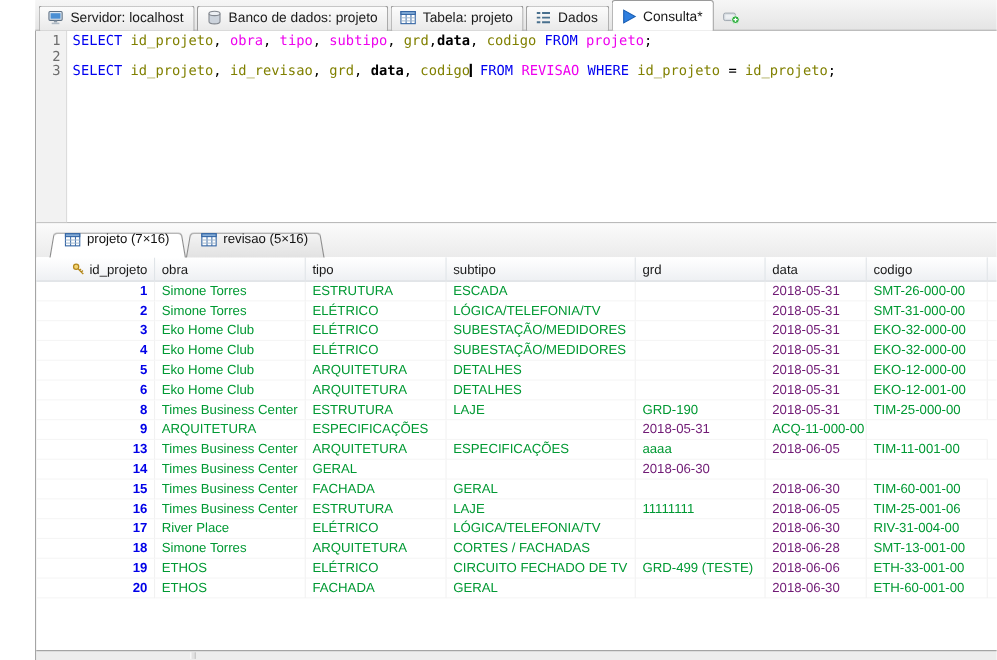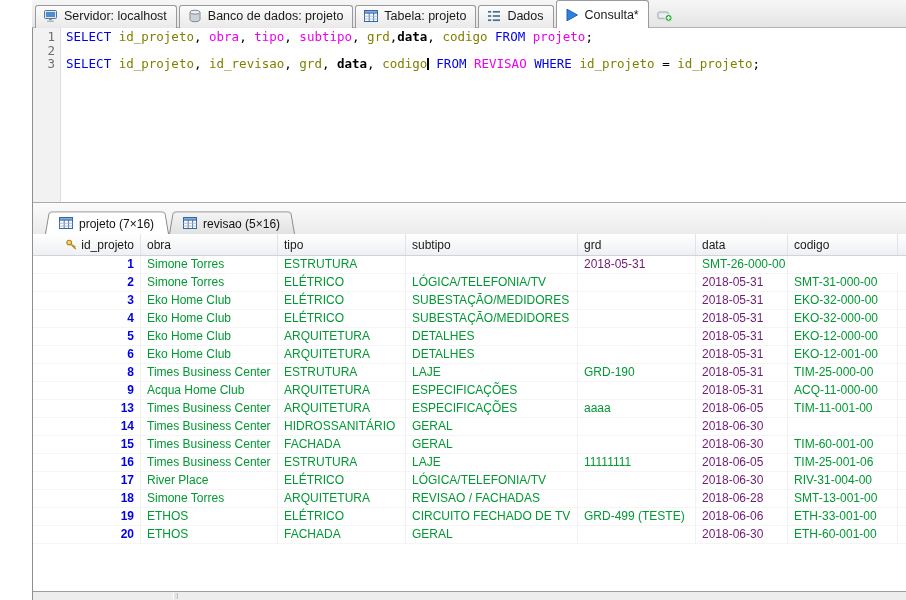--- a/index.html
+++ b/index.html
@@ -34,21 +34,21 @@
   .tk-kw   { color:#0000f0; font-weight:normal; }
   .tk-id   { color:#808000; }
   .tk-col  { color:#ee00ee; }
   .tk-type { color:#000; font-weight:bold; }
   .tk-pl   { color:#000; }
   .caret { display:inline-block; width:1.5px; height:12px; background:#000; vertical-align:-2px; }
 
   
   .result-tabbar { height:31px; flex:0 0 auto; background:linear-gradient(#fbfbfb,#ebebeb);
                    display:flex; align-items:flex-end; padding-left:12px; }
-  .rtab { position:relative; height:24px; padding:0 15px 3px 13px; display:flex; align-items:flex-end; gap:5px;
+  .rtab { position:relative; height:24px; padding:0 15px 3px 13px; display:flex; align-items:flex-start; gap:5px;
           font-size:12px; color:#111; cursor:default; white-space:nowrap; }
   .rtab::before { content:""; position:absolute; inset:0; border:1px solid #8a8a8a; border-bottom:none;
                   border-radius:4px 4px 0 0; background:linear-gradient(#f4f4f4,#e2e2e2);
                   transform:perspective(7px) rotateX(1.1deg); transform-origin:bottom; }
   .rtab.active::before { background:#fff; }
   .rtab > * { position:relative; z-index:1; }
 
   
   .grid-wrap { flex:1 1 auto; background:#fff; display:flex; flex-direction:column; min-height:0; }
   .grid-cols { display:grid; grid-template-columns:108px 137px 128px 172px 118px 92px 110px minmax(0,1fr); }
@@ -215,20 +215,21 @@
           <div class="gh-cell">
             <span>codigo</span>
           </div>
           <div class="gh-cell" style="border-right: none;"></div>
         </div>
       <div class="grid-body" id="grid-body">
           <div class="grid-row grid-cols">
             <div class="g-cell c-id">1</div>
             <div class="g-cell c-green">Simone Torres</div>
             <div class="g-cell c-green">ESTRUTURA</div>
+            <div class="g-cell c-green">ESCADA</div>
             <div class="g-cell c-green"></div>
             <div class="g-cell c-date">2018-05-31</div>
             <div class="g-cell c-green">SMT-26-000-00</div>
             <div class="g-cell" style="border-right: none;"></div>
           </div>
           <div class="grid-row grid-cols">
             <div class="g-cell c-id">2</div>
             <div class="g-cell c-green">Simone Torres</div>
             <div class="g-cell c-green">ELÉTRICO</div>
             <div class="g-cell c-green">LÓGICA/TELEFONIA/TV</div>
@@ -282,42 +283,40 @@
             <div class="g-cell c-green">Times Business Center</div>
             <div class="g-cell c-green">ESTRUTURA</div>
             <div class="g-cell c-green">LAJE</div>
             <div class="g-cell c-green">GRD-190</div>
             <div class="g-cell c-date">2018-05-31</div>
             <div class="g-cell c-green">TIM-25-000-00</div>
             <div class="g-cell" style="border-right: none;"></div>
           </div>
           <div class="grid-row grid-cols">
             <div class="g-cell c-id">9</div>
-            <div class="g-cell c-green">Acqua Home Club</div>
             <div class="g-cell c-green">ARQUITETURA</div>
             <div class="g-cell c-green">ESPECIFICAÇÕES</div>
             <div class="g-cell c-green"></div>
             <div class="g-cell c-date">2018-05-31</div>
             <div class="g-cell c-green">ACQ-11-000-00</div>
             <div class="g-cell" style="border-right: none;"></div>
           </div>
           <div class="grid-row grid-cols">
             <div class="g-cell c-id">13</div>
             <div class="g-cell c-green">Times Business Center</div>
             <div class="g-cell c-green">ARQUITETURA</div>
             <div class="g-cell c-green">ESPECIFICAÇÕES</div>
             <div class="g-cell c-green">aaaa</div>
             <div class="g-cell c-date">2018-06-05</div>
             <div class="g-cell c-green">TIM-11-001-00</div>
             <div class="g-cell" style="border-right: none;"></div>
           </div>
           <div class="grid-row grid-cols">
             <div class="g-cell c-id">14</div>
             <div class="g-cell c-green">Times Business Center</div>
-            <div class="g-cell c-green">HIDROSSANITÁRIO</div>
             <div class="g-cell c-green">GERAL</div>
             <div class="g-cell c-green"></div>
             <div class="g-cell c-date">2018-06-30</div>
             <div class="g-cell c-green"></div>
             <div class="g-cell" style="border-right: none;"></div>
           </div>
           <div class="grid-row grid-cols">
             <div class="g-cell c-id">15</div>
             <div class="g-cell c-green">Times Business Center</div>
             <div class="g-cell c-green">FACHADA</div>
@@ -344,21 +343,21 @@
             <div class="g-cell c-green">LÓGICA/TELEFONIA/TV</div>
             <div class="g-cell c-green"></div>
             <div class="g-cell c-date">2018-06-30</div>
             <div class="g-cell c-green">RIV-31-004-00</div>
             <div class="g-cell" style="border-right: none;"></div>
           </div>
           <div class="grid-row grid-cols">
             <div class="g-cell c-id">18</div>
             <div class="g-cell c-green">Simone Torres</div>
             <div class="g-cell c-green">ARQUITETURA</div>
-            <div class="g-cell c-green">REVISAO / FACHADAS</div>
+            <div class="g-cell c-green">CORTES / FACHADAS</div>
             <div class="g-cell c-green"></div>
             <div class="g-cell c-date">2018-06-28</div>
             <div class="g-cell c-green">SMT-13-001-00</div>
             <div class="g-cell" style="border-right: none;"></div>
           </div>
           <div class="grid-row grid-cols">
             <div class="g-cell c-id">19</div>
             <div class="g-cell c-green">ETHOS</div>
             <div class="g-cell c-green">ELÉTRICO</div>
             <div class="g-cell c-green">CIRCUITO FECHADO DE TV</div>

